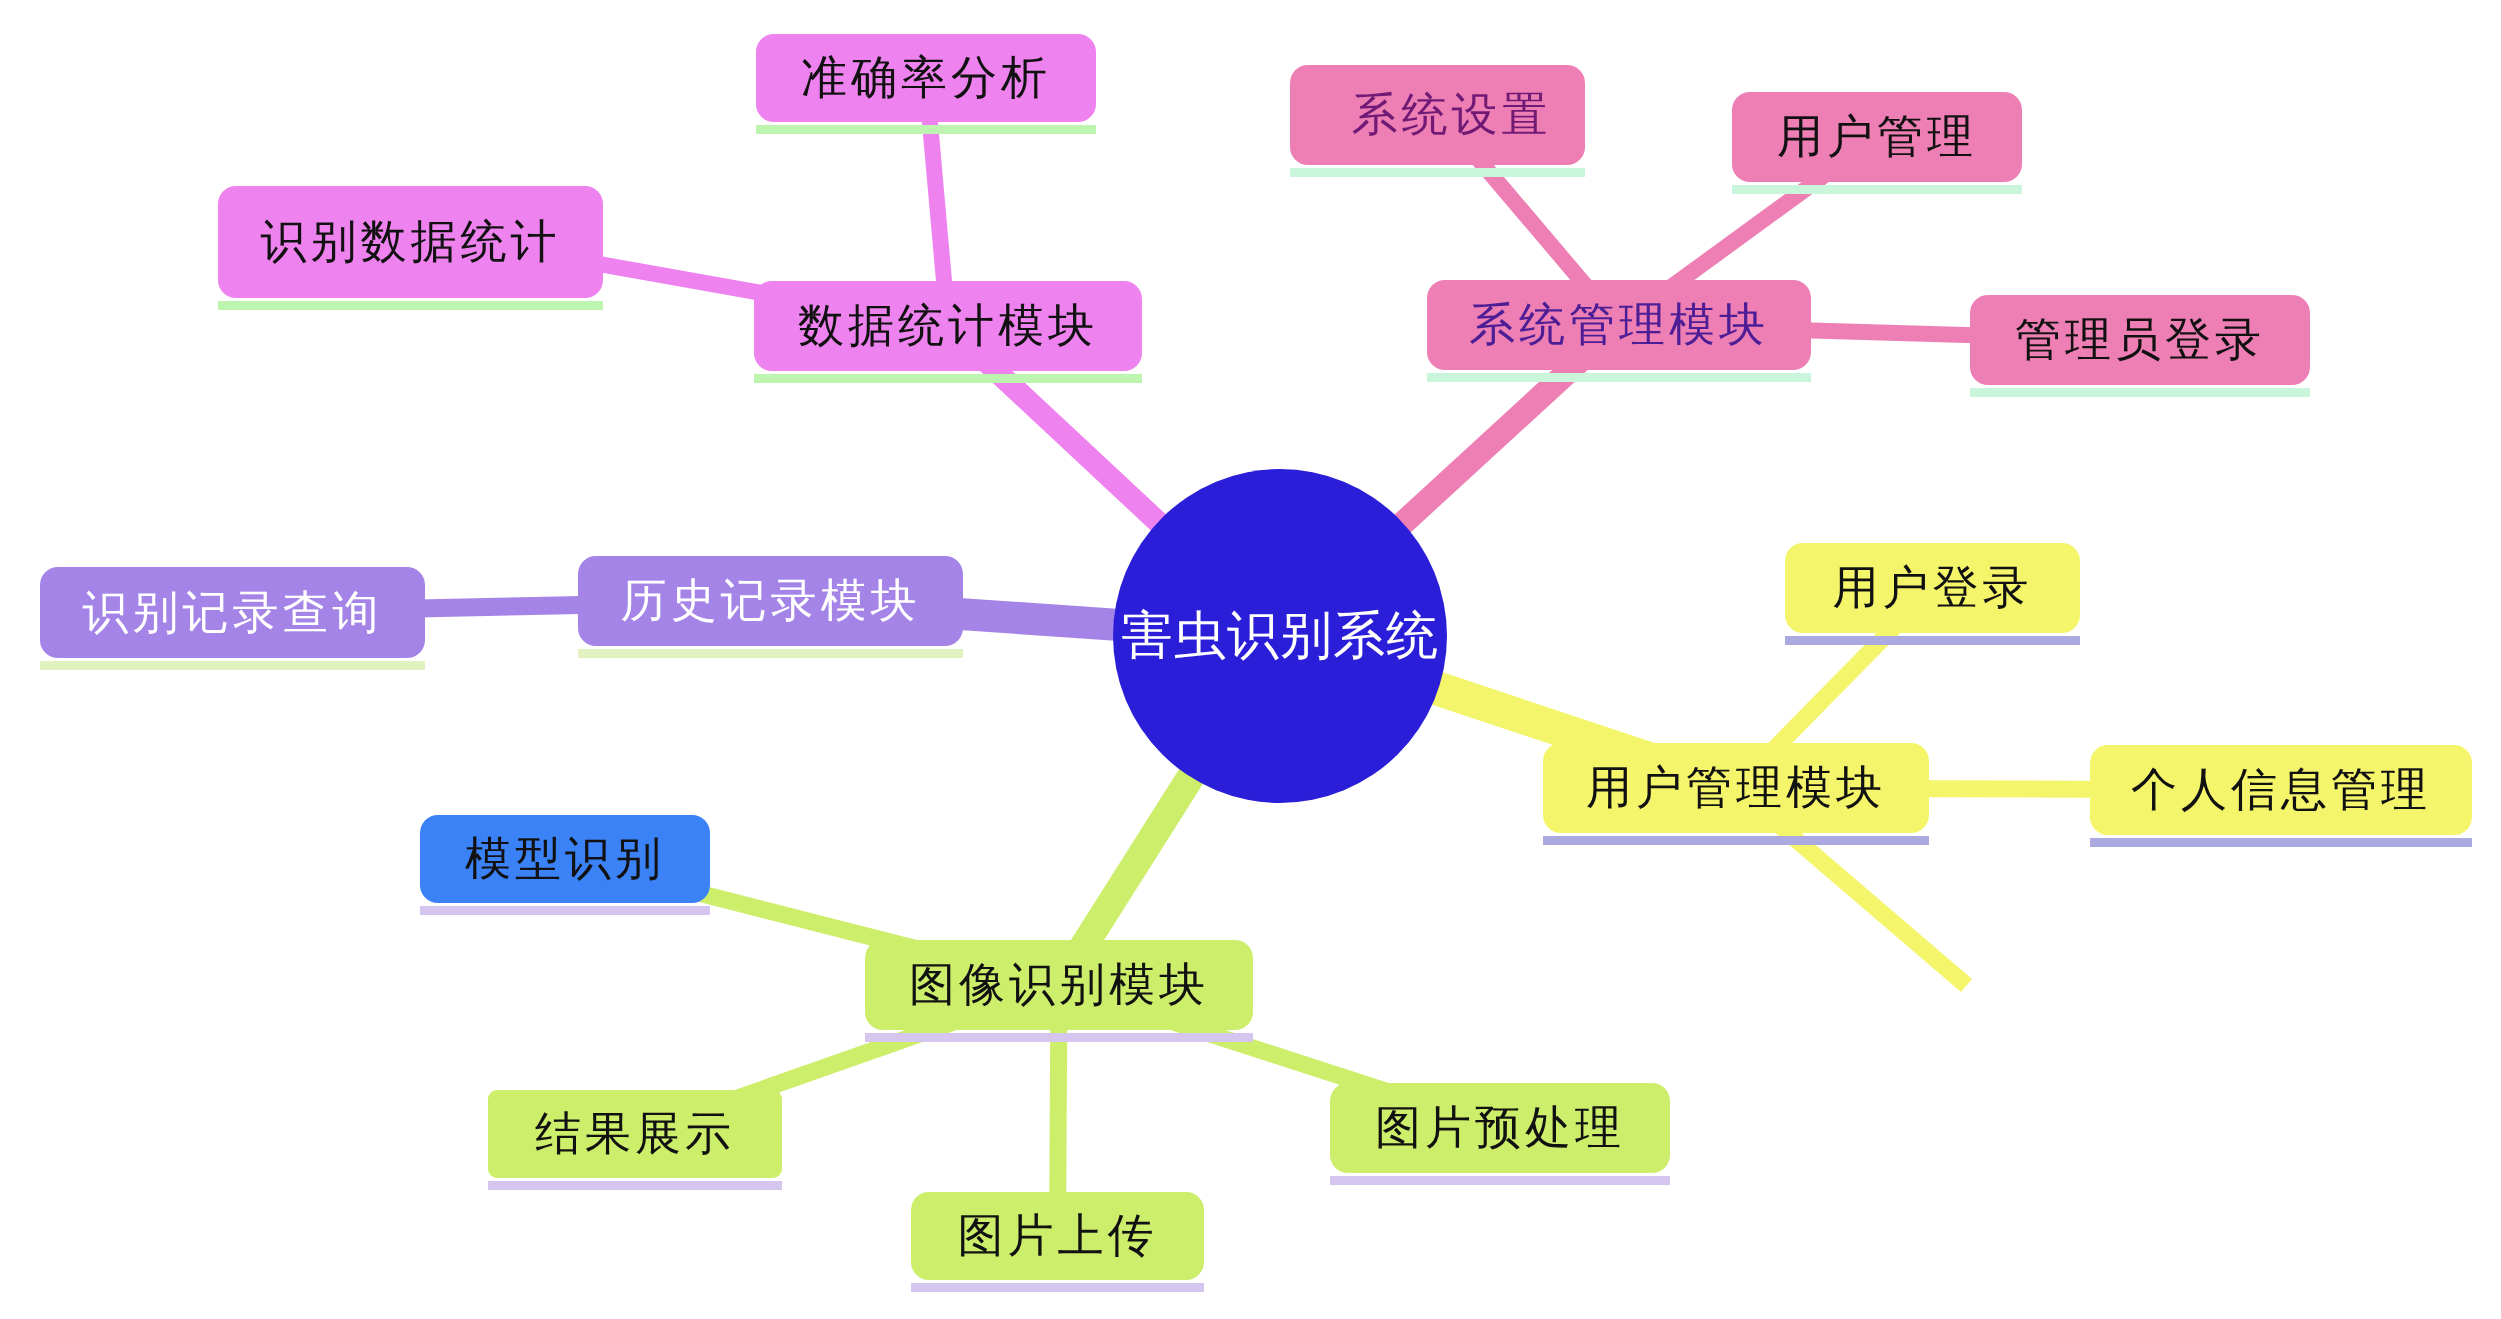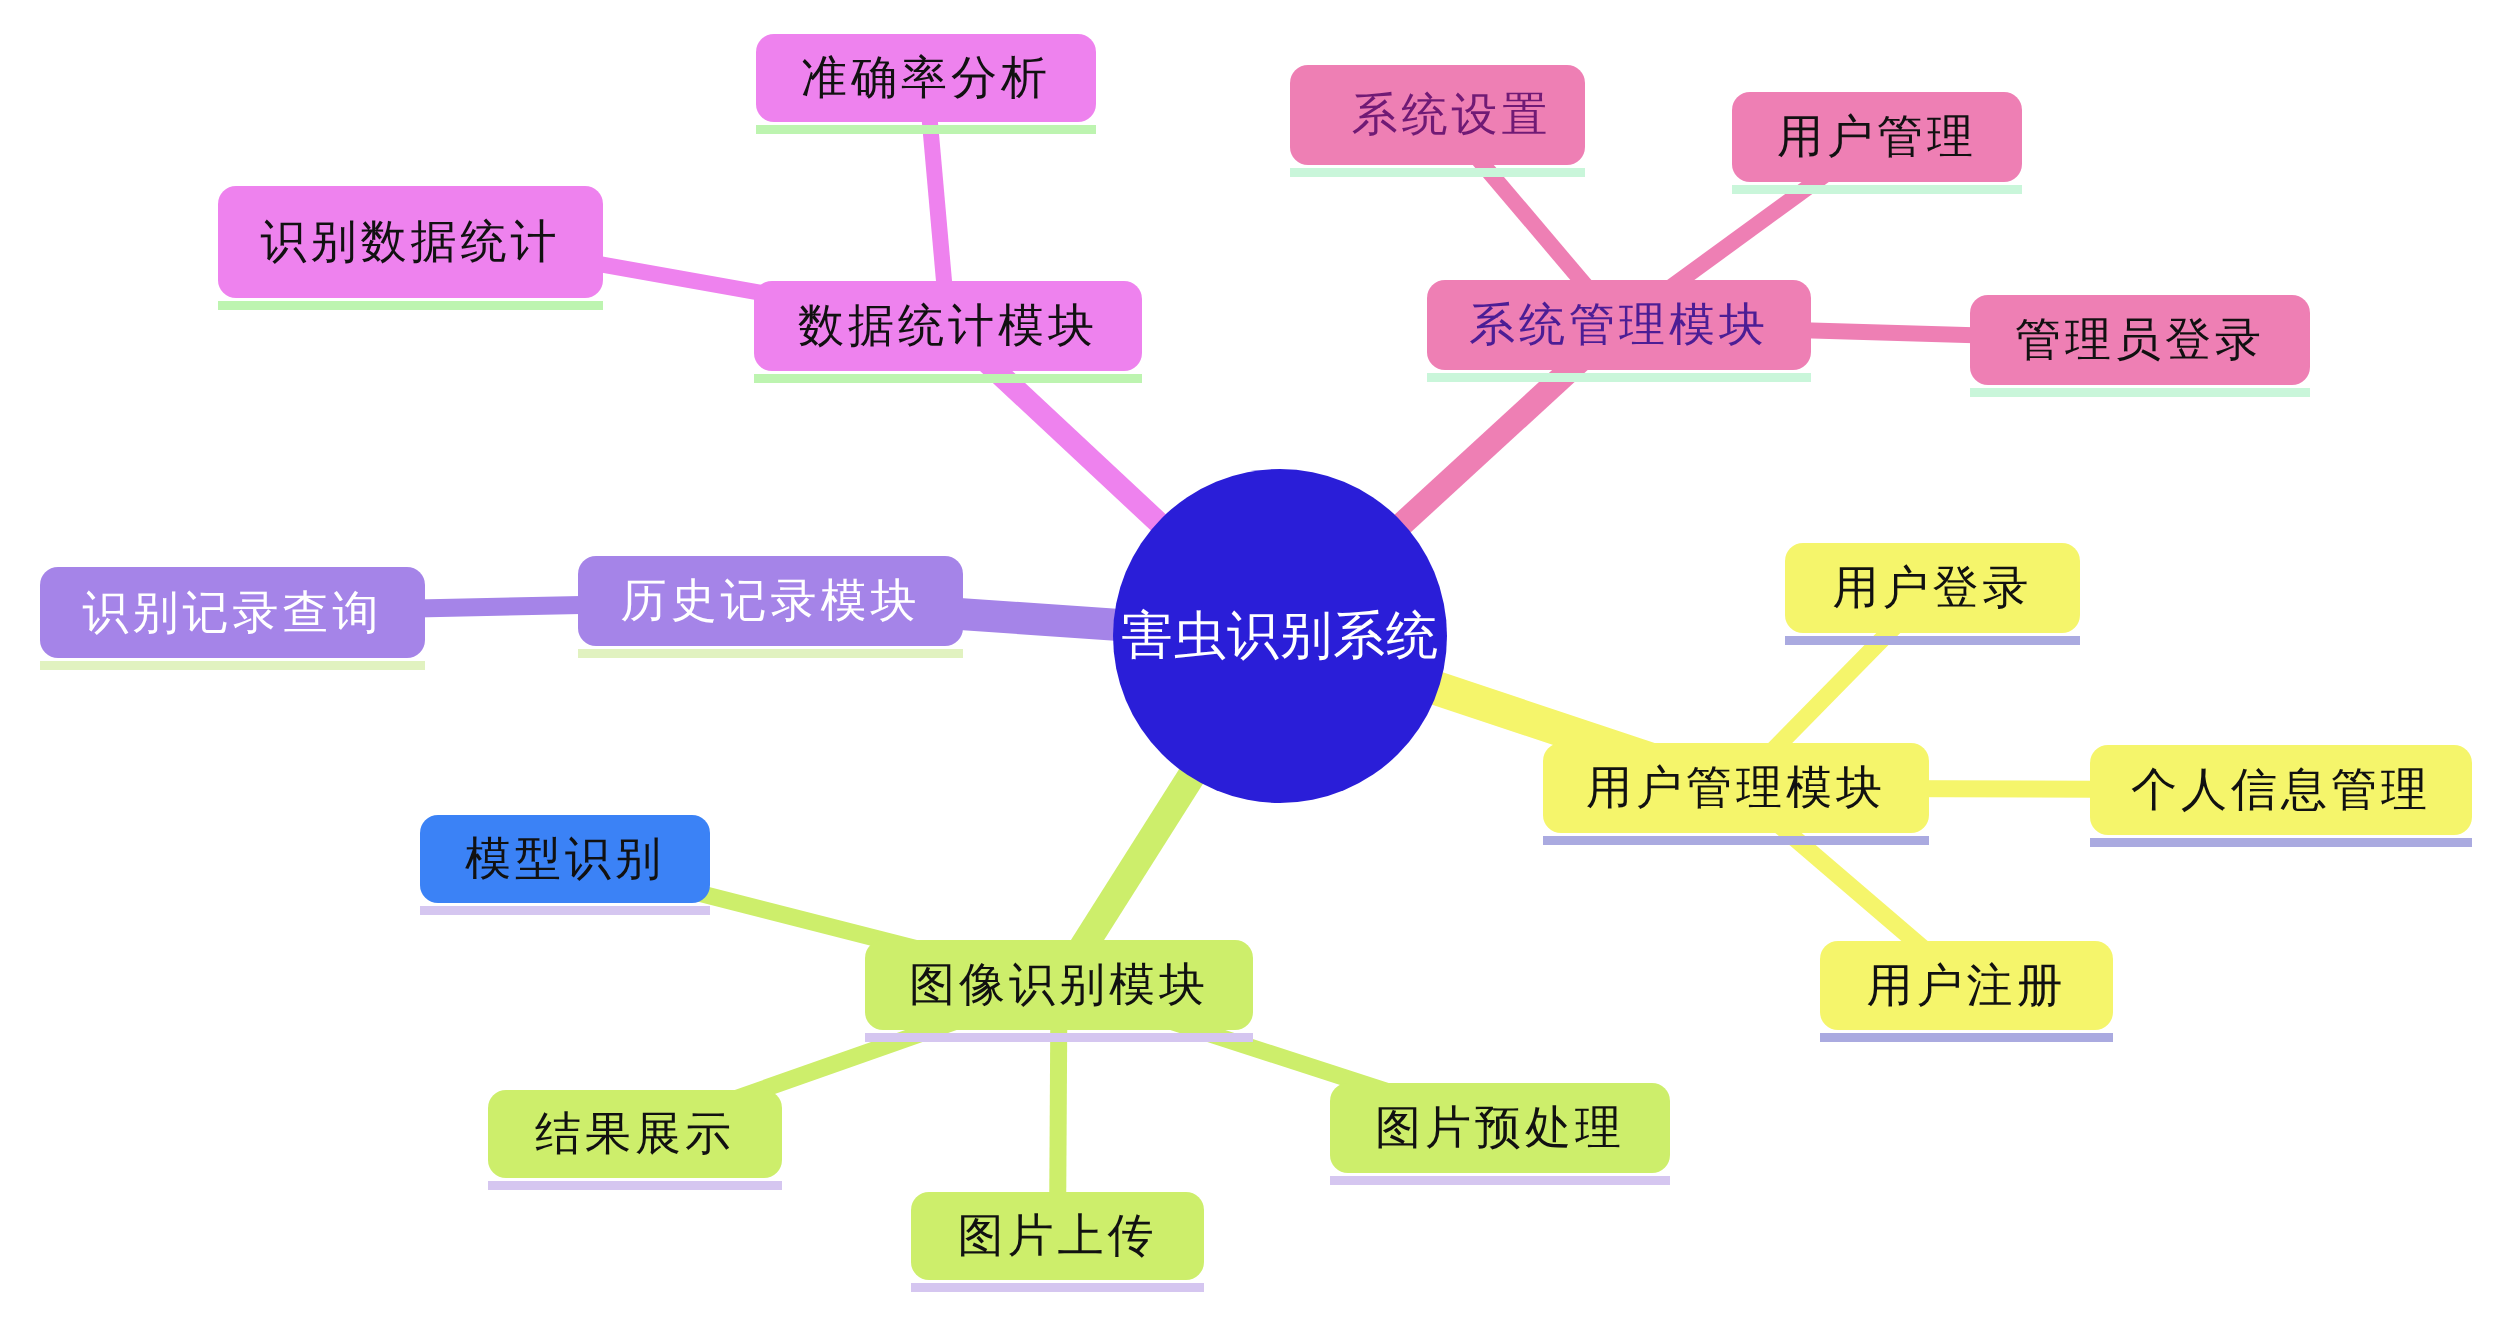--- a/index.html
+++ b/index.html
@@ -101,33 +101,29 @@
       <div class="underline" style="background: rgb(170, 170, 224);"></div>
     </div>
     <div class="node" style="left: 1785px; top: 543px; width: 295px; height: 90px; background: rgb(245, 245, 107); color: rgb(17, 17, 17);">
       <span>用户登录</span>
       <div class="underline" style="background: rgb(170, 170, 224);"></div>
     </div>
     <div class="node" style="left: 2090px; top: 745px; width: 382px; height: 90px; background: rgb(245, 245, 107); color: rgb(17, 17, 17);">
       <span>个人信息管理</span>
       <div class="underline" style="background: rgb(170, 170, 224);"></div>
     </div>
-    <div class="node" style="left: 1820px; top: 941px; width: 293px; height: 89px; background: rgb(245, 245, 107); color: rgb(17, 17, 17);">
-      <span>用户注册</span>
-      <div class="underline" style="background: rgb(170, 170, 224);"></div>
-    </div>
     <div class="node" style="left: 865px; top: 940px; width: 388px; height: 90px; background: rgb(205, 238, 107); color: rgb(17, 17, 17);">
       <span>图像识别模块</span>
       <div class="underline" style="background: rgb(213, 198, 240);"></div>
     </div>
     <div class="node" style="left: 420px; top: 815px; width: 290px; height: 88px; background: #3b82f6; color: rgb(17, 17, 17);">
       <span>模型识别</span>
       <div class="underline" style="background: rgb(213, 198, 240);"></div>
     </div>
-    <div class="node" style="left: 488px; top: 1090px; width: 294px; height: 88px; background: rgb(205, 238, 107); color: rgb(17, 17, 17);">
+    <div class="node" style="left: 488px; top: 1090px; width: 294px; height: 88px; background: rgb(205, 238, 107); color: rgb(17, 17, 17); border-radius: 9px;">
       <span>结果展示</span>
       <div class="underline" style="background: rgb(213, 198, 240);"></div>
     </div>
     <div class="node" style="left: 911px; top: 1192px; width: 293px; height: 88px; background: rgb(205, 238, 107); color: rgb(17, 17, 17);">
       <span>图片上传</span>
       <div class="underline" style="background: rgb(213, 198, 240);"></div>
     </div>
     <div class="node" style="left: 1330px; top: 1083px; width: 340px; height: 90px; background: rgb(205, 238, 107); color: rgb(17, 17, 17);">
       <span>图片预处理</span>
       <div class="underline" style="background: rgb(213, 198, 240);"></div>

